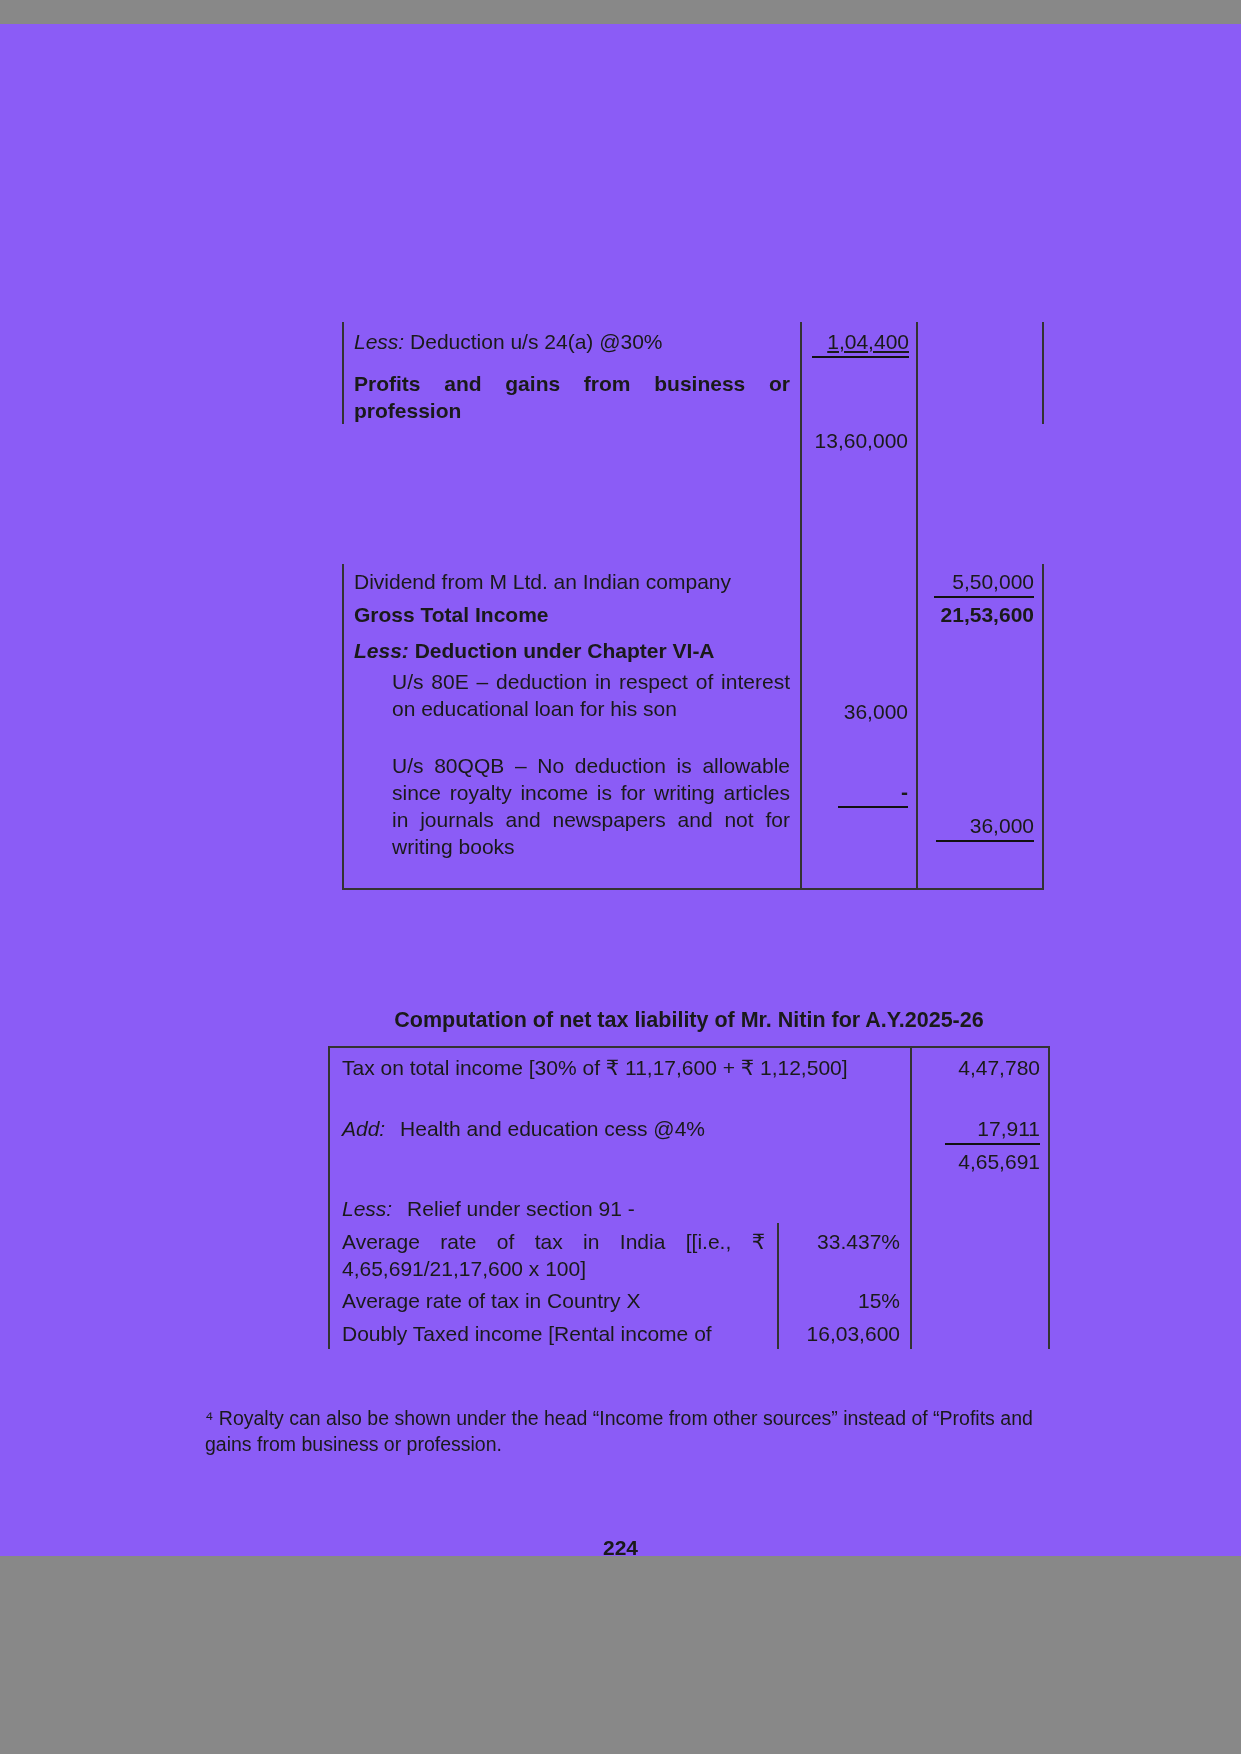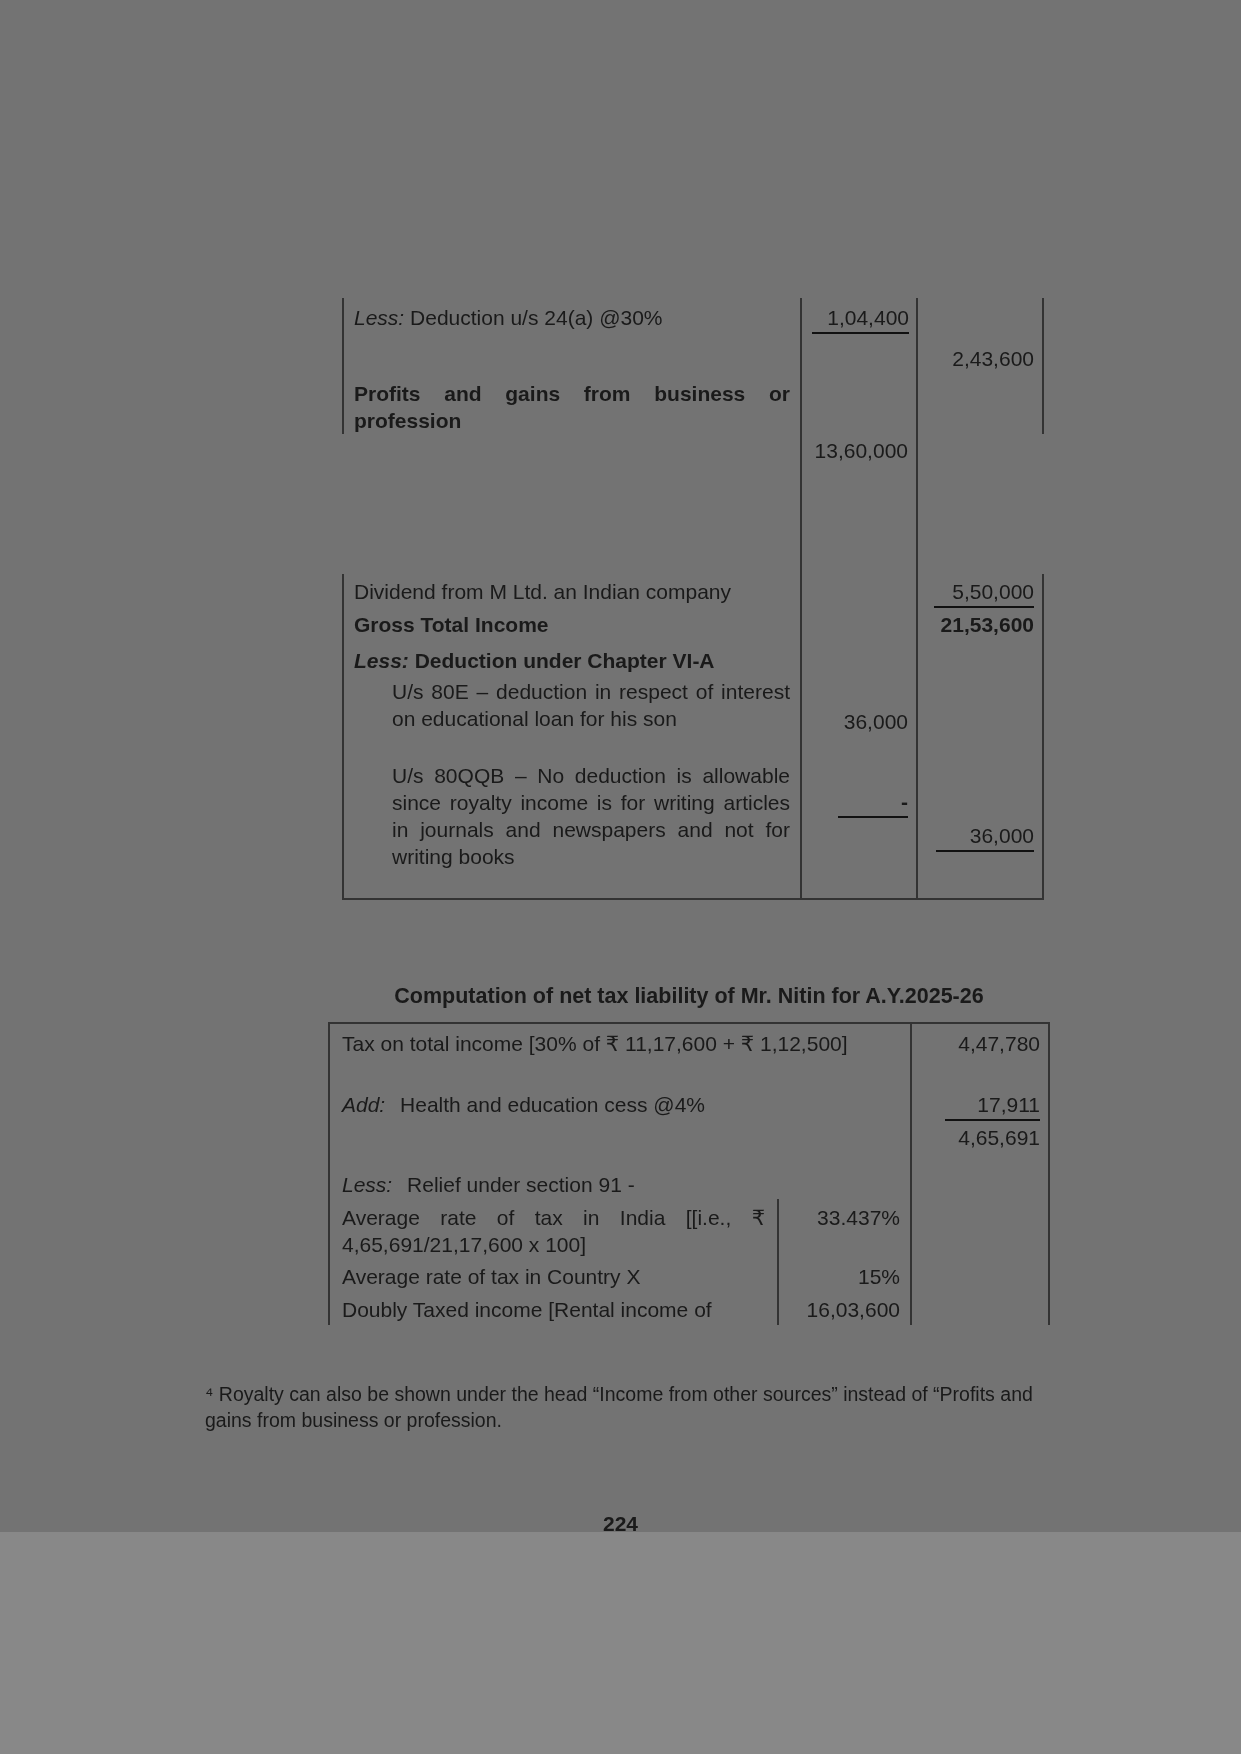--- a/index.html
+++ b/index.html
@@ -1,24 +1,25 @@
 <!DOCTYPE html>
 <html><head>
 <meta charset="utf-8">
 <style>
   html,body{margin:0;padding:0;background:#888;}
   .page{
     position:relative;
     width:1241px;height:1532px;
-    background:#737373;
+    background:#8b5cf6;
     font-family:"Liberation Sans","DejaVu Sans",sans-serif;
     color:#1a1a1a;
     font-size:21px;
     line-height:27px;
     overflow:hidden;
+    margin-top:24px;
   }
   
   .t1{
     position:absolute; left:342px; top:298px; width:702px;
     border-bottom:2px solid #333;
     box-sizing:border-box;
   }
   .t1 .r{display:grid; grid-template-columns:460px 116px 126px; box-sizing:border-box;}
   .t1 .c{box-sizing:border-box; overflow:visible; padding:3px 10px 0 10px;}
   .t1 .c1{border-left:2px solid #333; border-right:2px solid #333; text-align:justify;}
@@ -39,21 +40,21 @@
   .t2 .cR{border-left:2px solid #333; border-right:2px solid #333; text-align:right; padding-right:8px;}
   .t2 .hdr{background:#c1c1c1; border-bottom:2px solid #333; font-weight:bold; height:36px;}
   .t2 .hdr .c{text-align:center; padding-top:4px;}
   
   .b{font-weight:bold;}
   .it{font-style:italic;}
   .bit{font-weight:bold; font-style:italic;}
   .pfx2{margin-right:9px;}
   .ind{display:block; padding-left:38px;}
   .ul{display:inline-block; border-bottom:2px solid #111; padding-bottom:1px; text-align:right;}
-  .w104400{width:97px;}
+  .w104400{width:97px;text-decoration:underline;}
   .w550000{width:100px;}
   .wdash{width:70px;}
   .w36000{width:98px;}
   .wtotal{width:104px;}
   .w17911{width:95px;}
   .heading{
     position:absolute; left:328px; top:983px; width:722px;
     text-align:center; font-weight:bold; font-size:21.5px;
   }
   .footnote{
@@ -75,25 +76,20 @@
     <div class="r" style="height:44px">
       <div class="c c1" style="padding-top:6px">
         <span class="it">Less:</span><span> Deduction u/s 24(a) @30%</span>
       </div>
       <div class="c c2" style="padding-top:6px">
         <span class="ul w104400">1,04,400</span>
       </div>
       <div class="c c3"></div>
     </div>
 
-    <div class="r" style="height:34px">
-      <div class="c c1"></div>
-      <div class="c c2"></div>
-      <div class="c c3">2,43,600</div>
-    </div>
 
     <div class="r" style="height:58px">
       <div class="c c1 b" style="padding-top:4px">Profits and gains from business or profession</div>
       <div class="c c2"></div>
       <div class="c c3"></div>
     </div>
 
     <div class="r" style="height:140px">
       <div class="c c2"></div>
       <div class="c c3">13,60,000</div>

